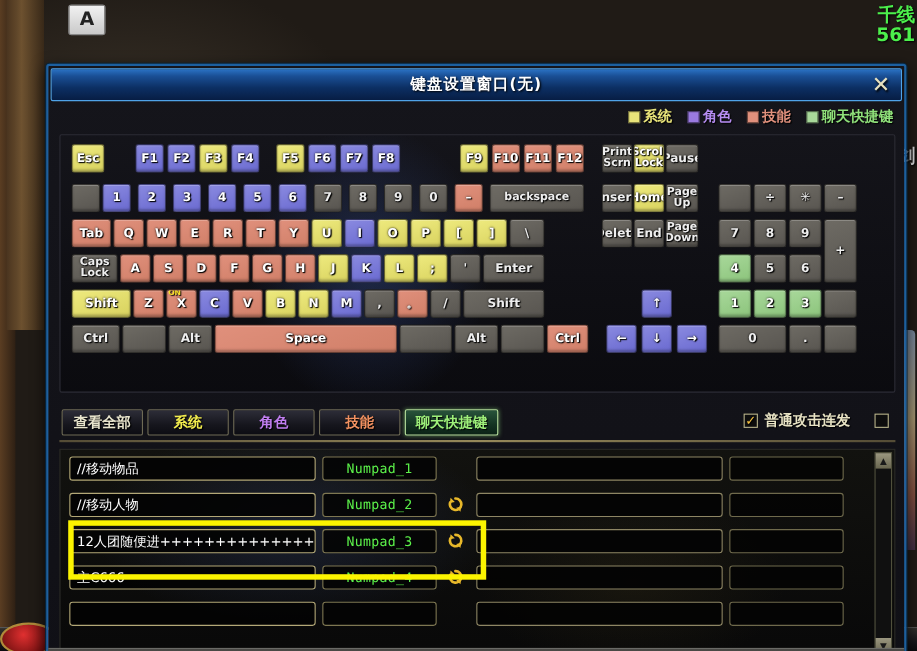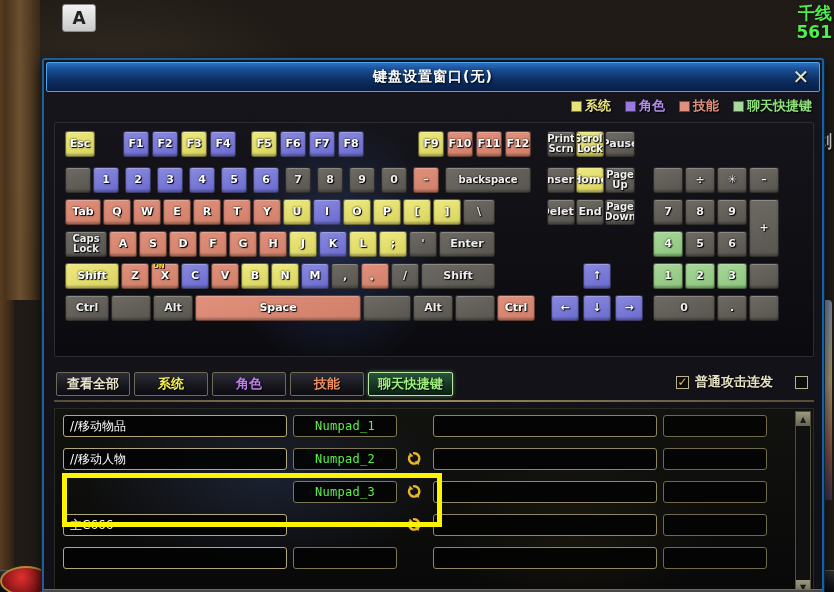--- a/index.html
+++ b/index.html
@@ -586,33 +586,35 @@
             <svg width="16" height="16" viewBox="0 0 16 16" aria-hidden="true">
               <path d="M8 2.2 A5.2 5.2 0 1 1 3.3 5.6" fill="none" stroke="#e8b82a" stroke-width="2.4" stroke-linecap="round"></path>
               <path d="M3.6 1.6 L3.0 6.2 L7.5 5.3 Z" fill="#e8b82a"></path>
               <path d="M12.6 14.2 L13.2 9.6 L8.7 10.5 Z" fill="#e8b82a"></path>
             </svg>
           </div>
           <div class="cell-cmd2"></div>
           <div class="cell-key2"></div>
         </div>
         <div class="row" style="top: 72px;">
+          <div class="cell-cmd">12人团随便进++++++++++++++</div>
           <div class="cell-key">Numpad_3</div>
           <div class="cell-refresh">
             <svg width="16" height="16" viewBox="0 0 16 16" aria-hidden="true">
               <path d="M8 2.2 A5.2 5.2 0 1 1 3.3 5.6" fill="none" stroke="#e8b82a" stroke-width="2.4" stroke-linecap="round"></path>
               <path d="M3.6 1.6 L3.0 6.2 L7.5 5.3 Z" fill="#e8b82a"></path>
               <path d="M12.6 14.2 L13.2 9.6 L8.7 10.5 Z" fill="#e8b82a"></path>
             </svg>
           </div>
           <div class="cell-cmd2"></div>
           <div class="cell-key2"></div>
         </div>
         <div class="row" style="top: 105px;">
           <div class="cell-cmd">主C666</div>
+          <div class="cell-key">Numpad_4</div>
           <div class="cell-refresh">
             <svg width="16" height="16" viewBox="0 0 16 16" aria-hidden="true">
               <path d="M8 2.2 A5.2 5.2 0 1 1 3.3 5.6" fill="none" stroke="#e8b82a" stroke-width="2.4" stroke-linecap="round"></path>
               <path d="M3.6 1.6 L3.0 6.2 L7.5 5.3 Z" fill="#e8b82a"></path>
               <path d="M12.6 14.2 L13.2 9.6 L8.7 10.5 Z" fill="#e8b82a"></path>
             </svg>
           </div>
           <div class="cell-cmd2"></div>
           <div class="cell-key2"></div>
         </div>

